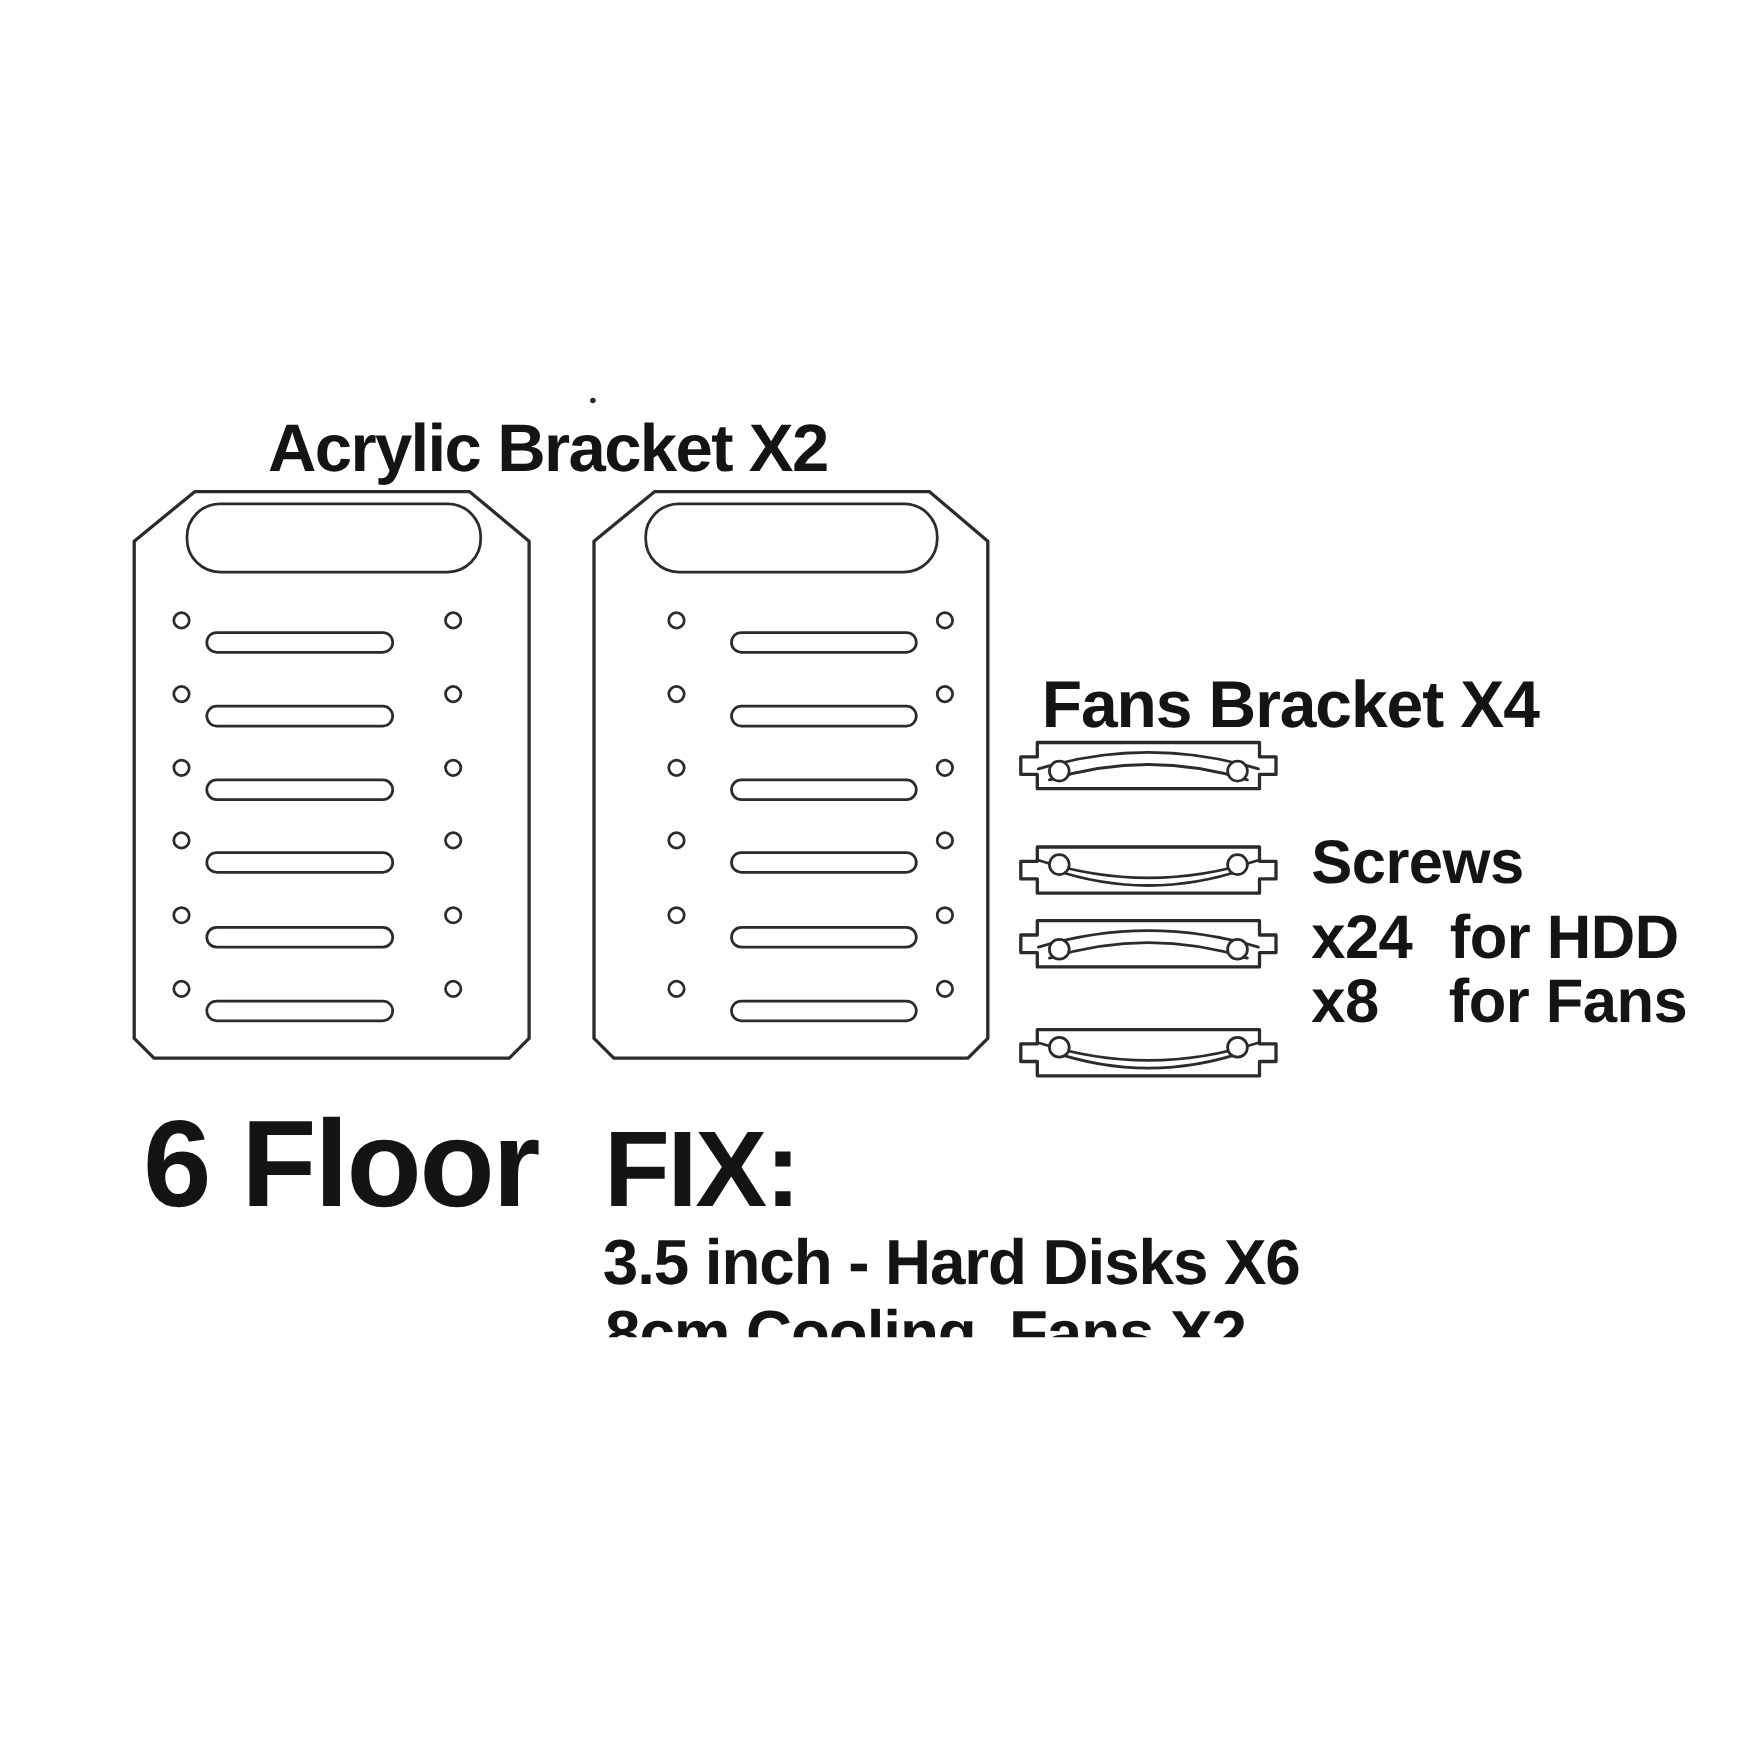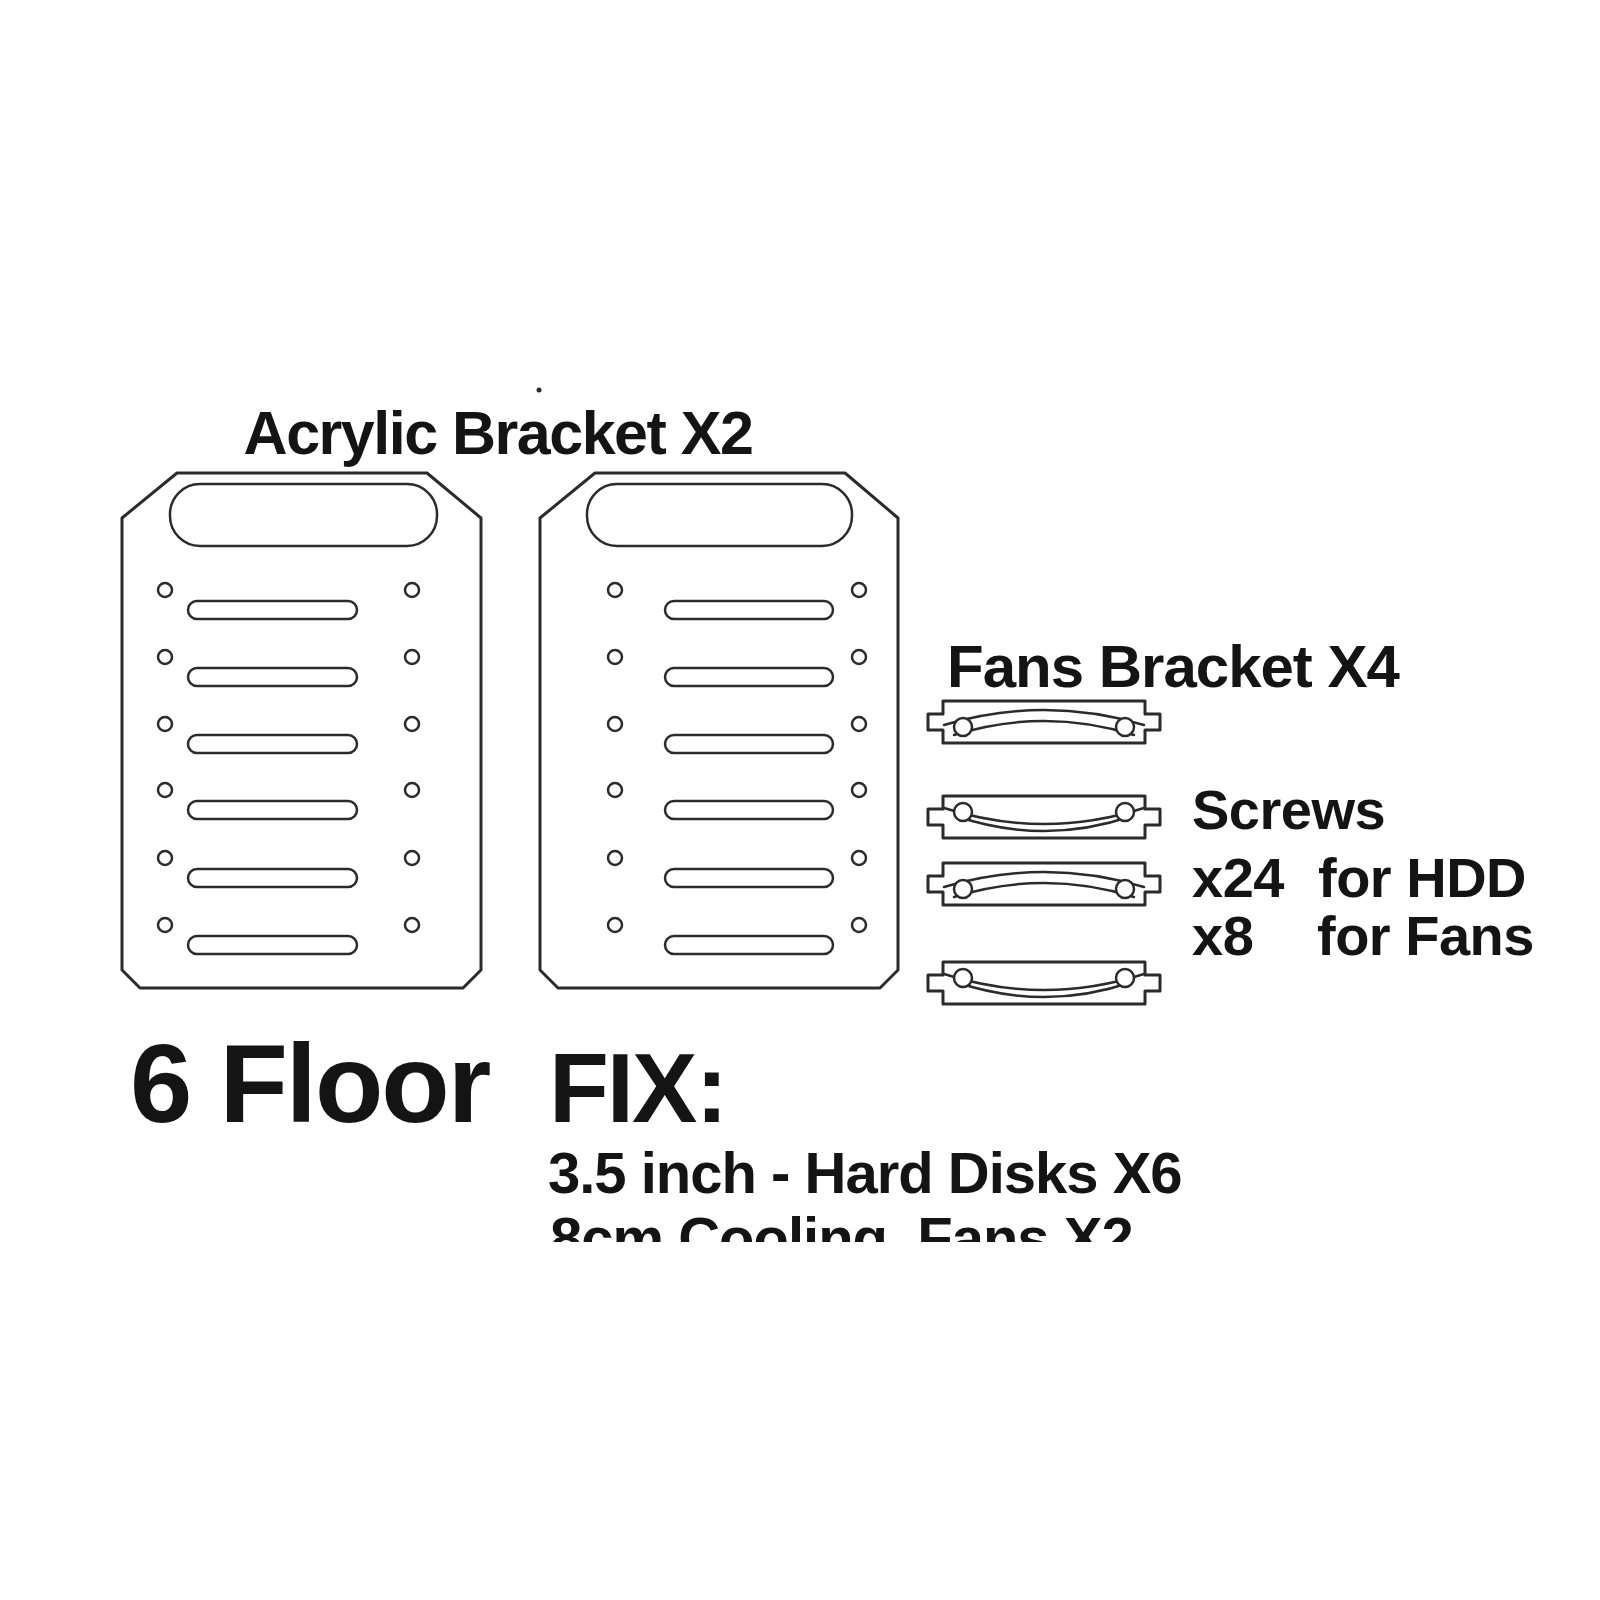--- a/index.html
+++ b/index.html
@@ -6,21 +6,20 @@
     margin: 0;
     padding: 0;
     background: #ffffff;
   }
   .page {
     position: relative;
     width: 1600px;
     height: 1216px;
     background: #ffffff;
     overflow: hidden;
-    margin-top: 26px;
   }
   svg { display: block; }
   .outline {
     fill: #ffffff;
     stroke: #2b2b2b;
     stroke-width: 3;
     stroke-linejoin: round;
   }
   .cut {
     fill: #ffffff;

